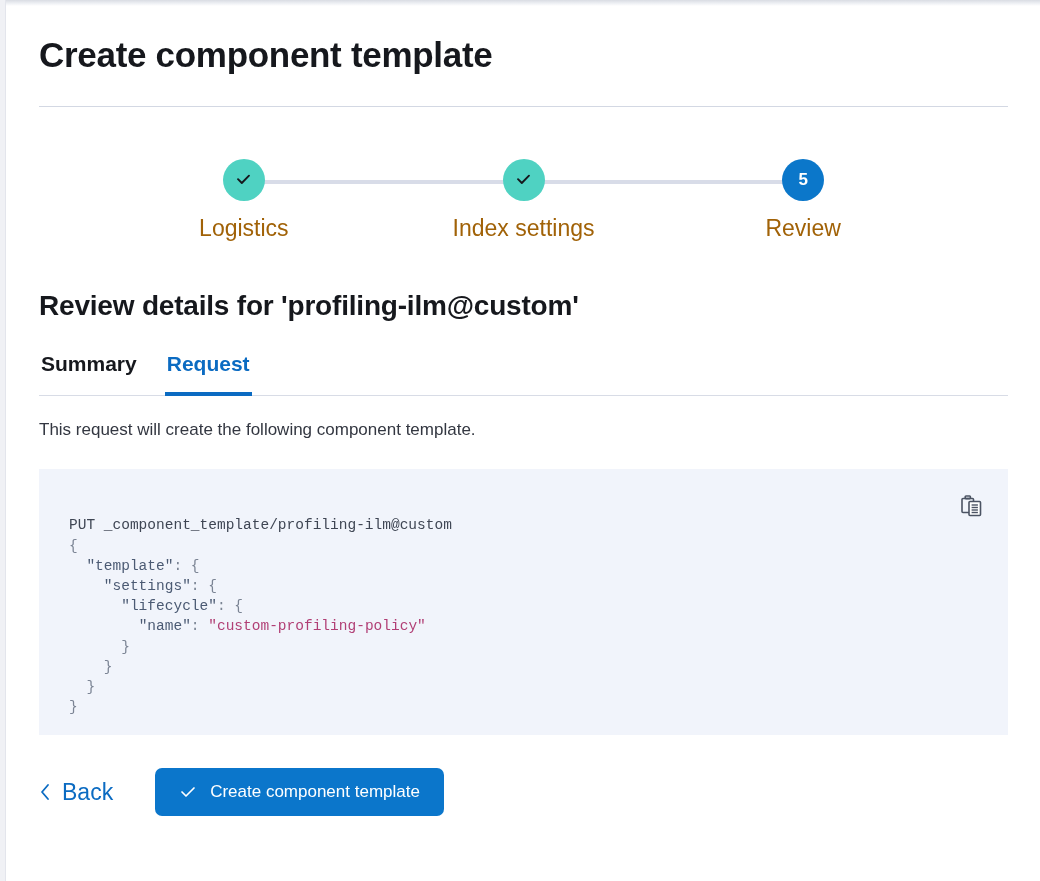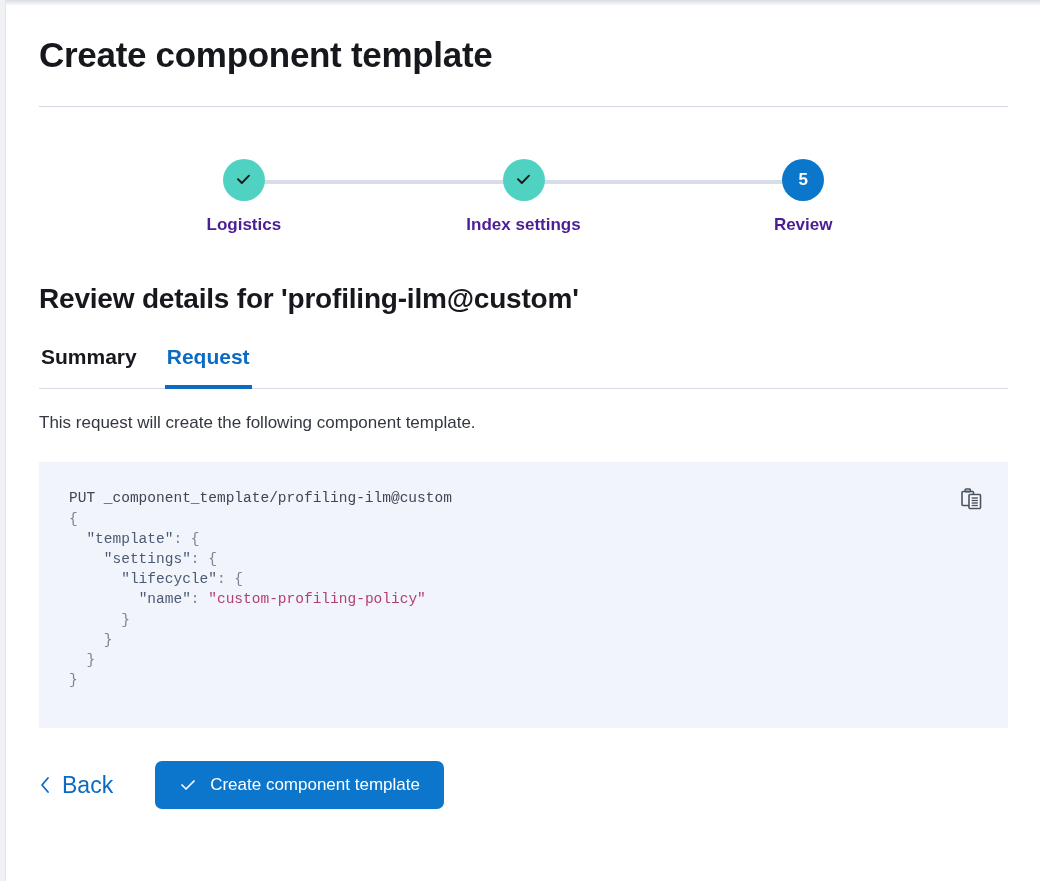--- a/index.html
+++ b/index.html
@@ -95,23 +95,23 @@
   .circle .num {
     color: #ffffff;
     font-size: 17px;
     font-weight: 600;
     line-height: 1;
   }
   .circle svg { display: block; }
 
   .step-label {
     margin-top: 14px;
-    font-size: 17px;
-    font-weight: 700;
-    color: #4c1d95;
+    font-size: 23px;
+    font-weight: 400;
+    color: #a16207;
     white-space: nowrap;
   }
 
   
   .section-title {
     font-size: 28px;
     font-weight: 700;
     letter-spacing: -0.2px;
     color: #16181d;
     margin-top: 48px;
@@ -157,20 +157,21 @@
     background: #f1f4fb;
     height: 266px;
     padding: 26px 30px;
   }
   .code {
     font-family: "Liberation Mono", "DejaVu Sans Mono", monospace;
     font-size: 14.5px;
     line-height: 20.2px;
     color: #4b5363;
     white-space: pre;
+    margin-top: 20px;
   }
   .code .method { color: #3f4654; }
   .code .key  { color: #4b5a73; }
   .code .punct { color: #7b8494; }
   .code .str  { color: #b13f75; }
 
   .copy-btn {
     position: absolute;
     top: 22px;
     right: 22px;

